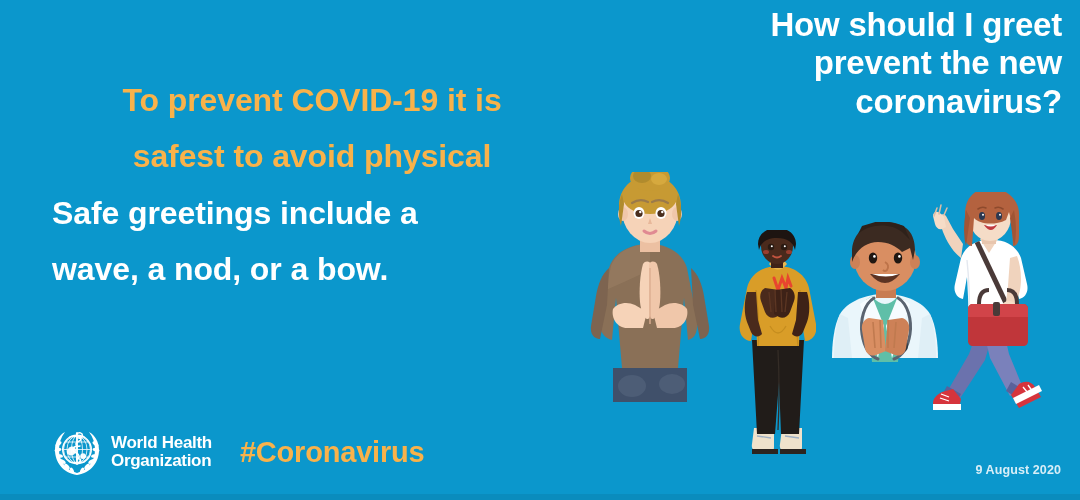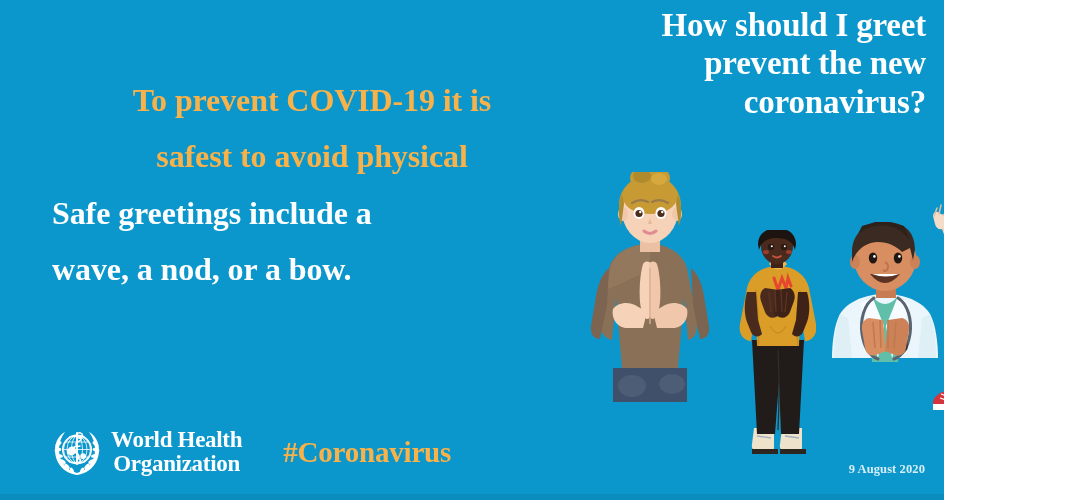--- a/index.html
+++ b/index.html
@@ -2,25 +2,25 @@
 <html><head>
 <meta charset="utf-8">
 <style>
   html, body {
     margin: 0;
     padding: 0;
     background: #ffffff;
   }
   #poster {
     position: relative;
-    width: 944px;
+    width: 1080px;
     height: 500px;
     background: #0b97cc;
     overflow: hidden;
-    font-family: Liberation Serif, serif;
+    font-family: Liberation Sans, sans-serif;
     -webkit-font-smoothing: antialiased;
   }
   #bottom-strip {
     position: absolute;
     left: 0;
     bottom: 0;
     width: 1080px;
     height: 6px;
     background: #0a8cbd;
   }
@@ -64,29 +64,28 @@
     left: 52px;
     bottom: 22px;
     height: 52px;
     display: flex;
     align-items: center;
   }
   #who-logo { width: 50px; height: 50px; display: block; flex: 0 0 auto; }
   #who-wordmark {
     margin-left: 9px;
     color: #ffffff;
-    font-size: 23px;
+    font-size: 17px;
     font-weight: bold;
     line-height: 1.06;
     letter-spacing: -0.3px;
-    text-align: center;
   }
   #who-wordmark span { display: block; }
   #hashtags {
-    margin-left: 41px;
+    margin-left: 28px;
     display: flex;
     align-items: center;
     gap: 31px;
     color: #f9b24a;
     font-size: 29px;
     font-weight: bold;
     letter-spacing: -0.2px;
   }
   #date-stamp {
     position: absolute;

